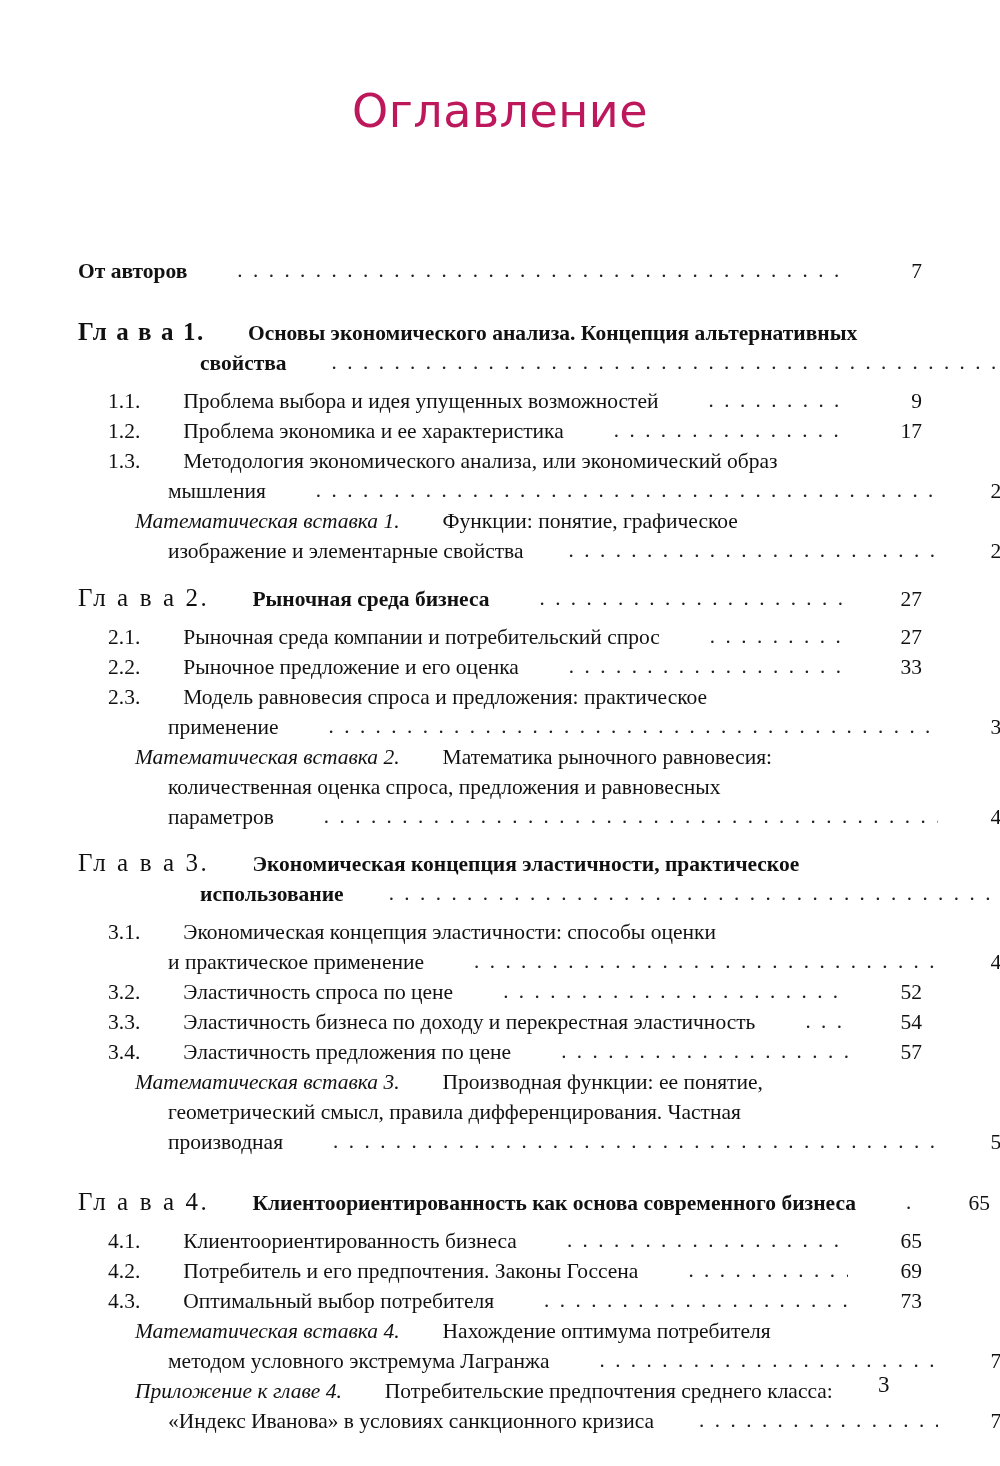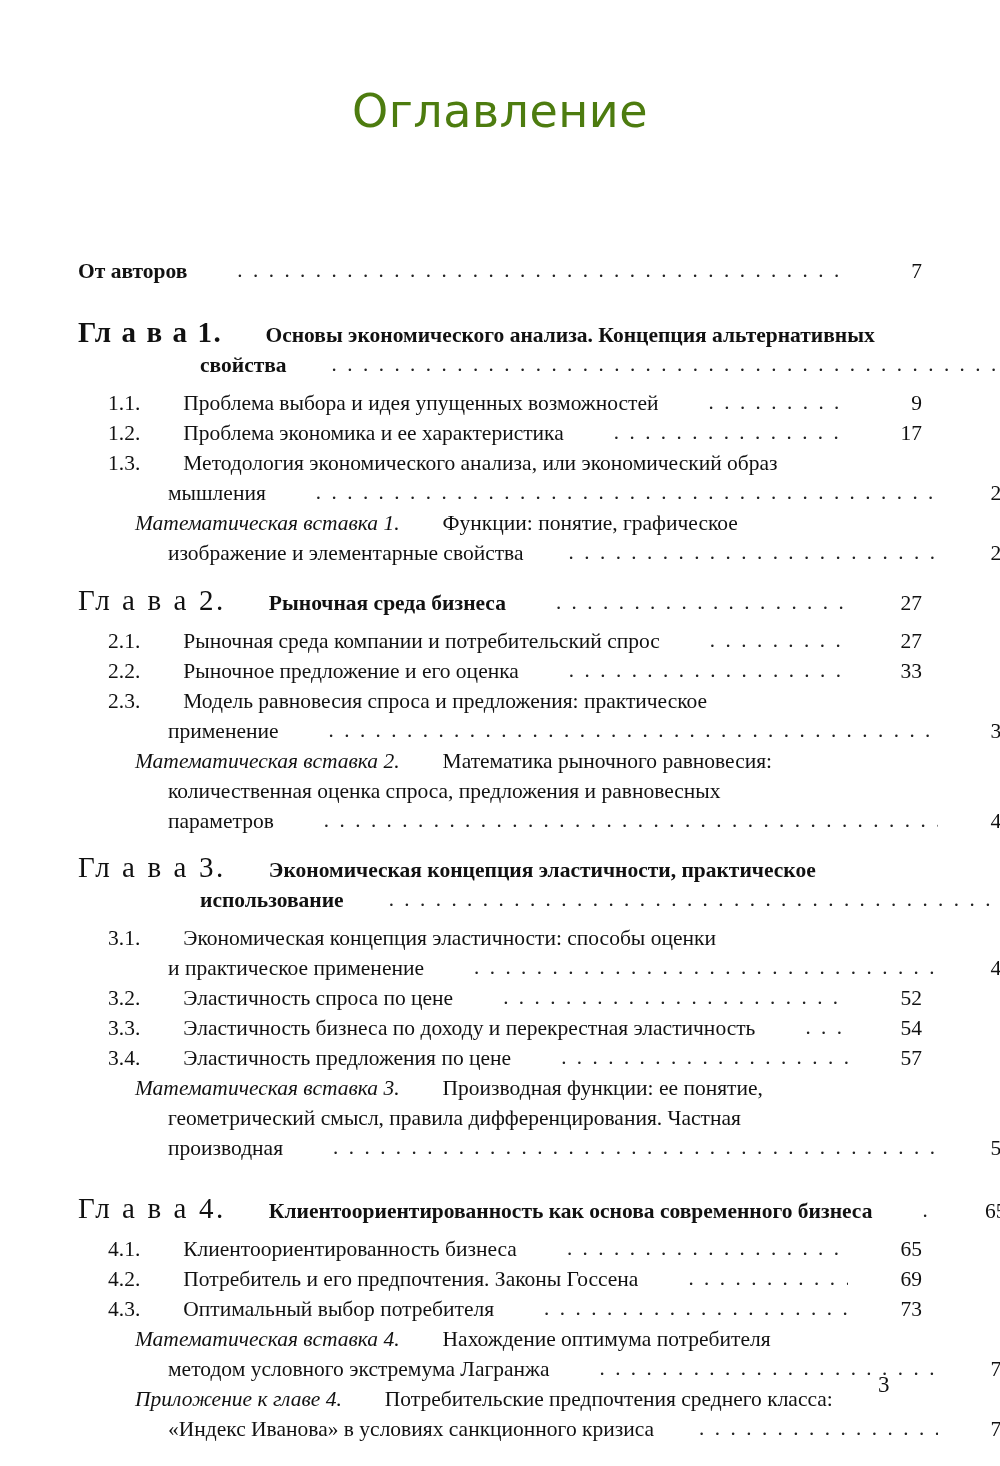--- a/index.html
+++ b/index.html
@@ -22,21 +22,21 @@
   .toc-title {
     position: absolute;
     top: 84px;
     left: 0;
     width: 1000px;
     text-align: center;
     font-family: "DejaVu Sans", "Liberation Sans", sans-serif;
     font-size: 46px;
     font-weight: 400;
     letter-spacing: 0.5px;
-    color: #4d7c0f;
+    color: #be185d;
   }
 
   
   .toc-body {
     position: absolute;
     top: 256px;
     left: 78px;
     width: 844px;
   }
 
@@ -82,21 +82,21 @@
   .txt { flex: 0 0 auto; }
 
   
   .front .txt { font-weight: bold; font-size: 21.5px; }
 
   
   .chapter { margin-top: 17px; }
   .chap-label {
     flex: 0 0 122px;
     letter-spacing: 2.6px;
-    font-size: 29px;
+    font-size: 25px;
     font-weight: 400;
   }
   .chapter.first .chap-label { font-weight: bold; letter-spacing: 1.6px; }
   .chap-title {
     font-weight: bold;
     font-size: 21.5px;
   }
   .chapter .cont { padding-left: 122px; }
   .chapter .cont .chap-title { font-weight: bold; }
 

